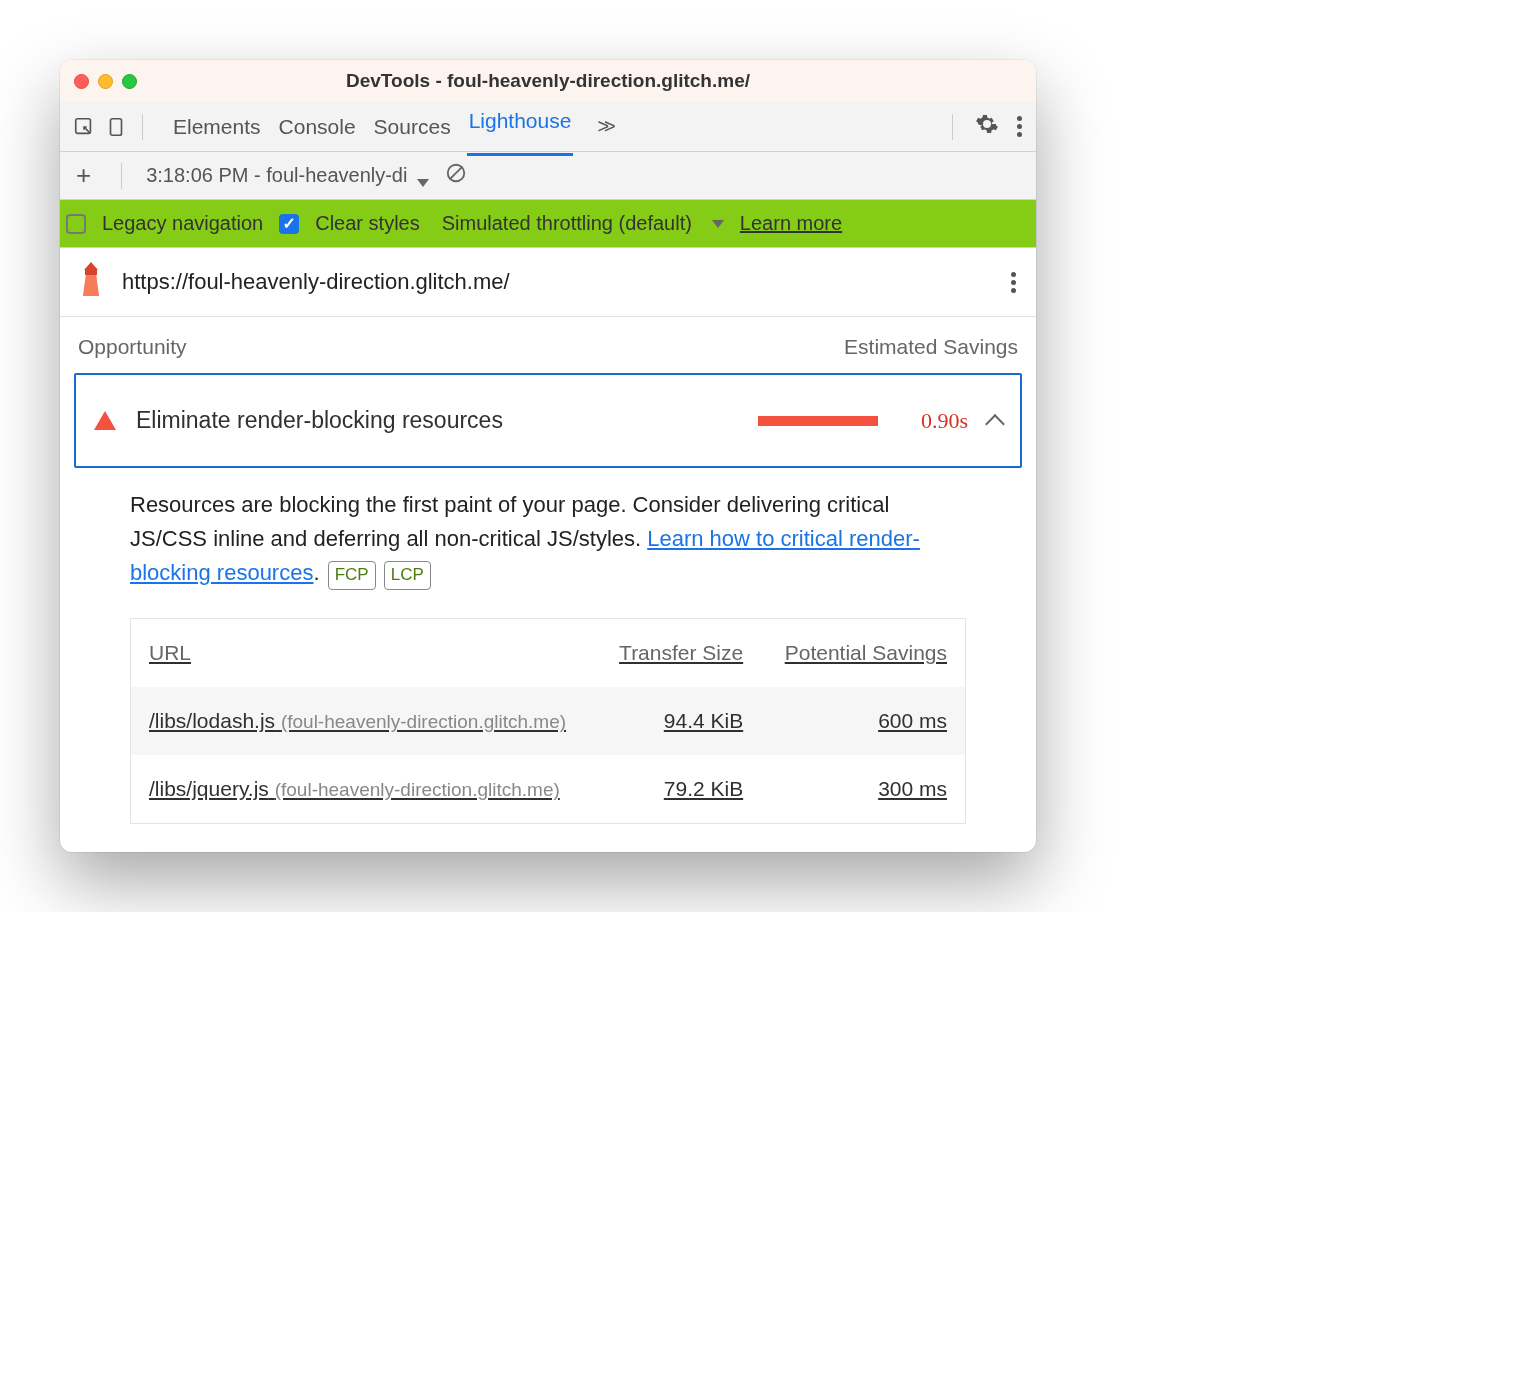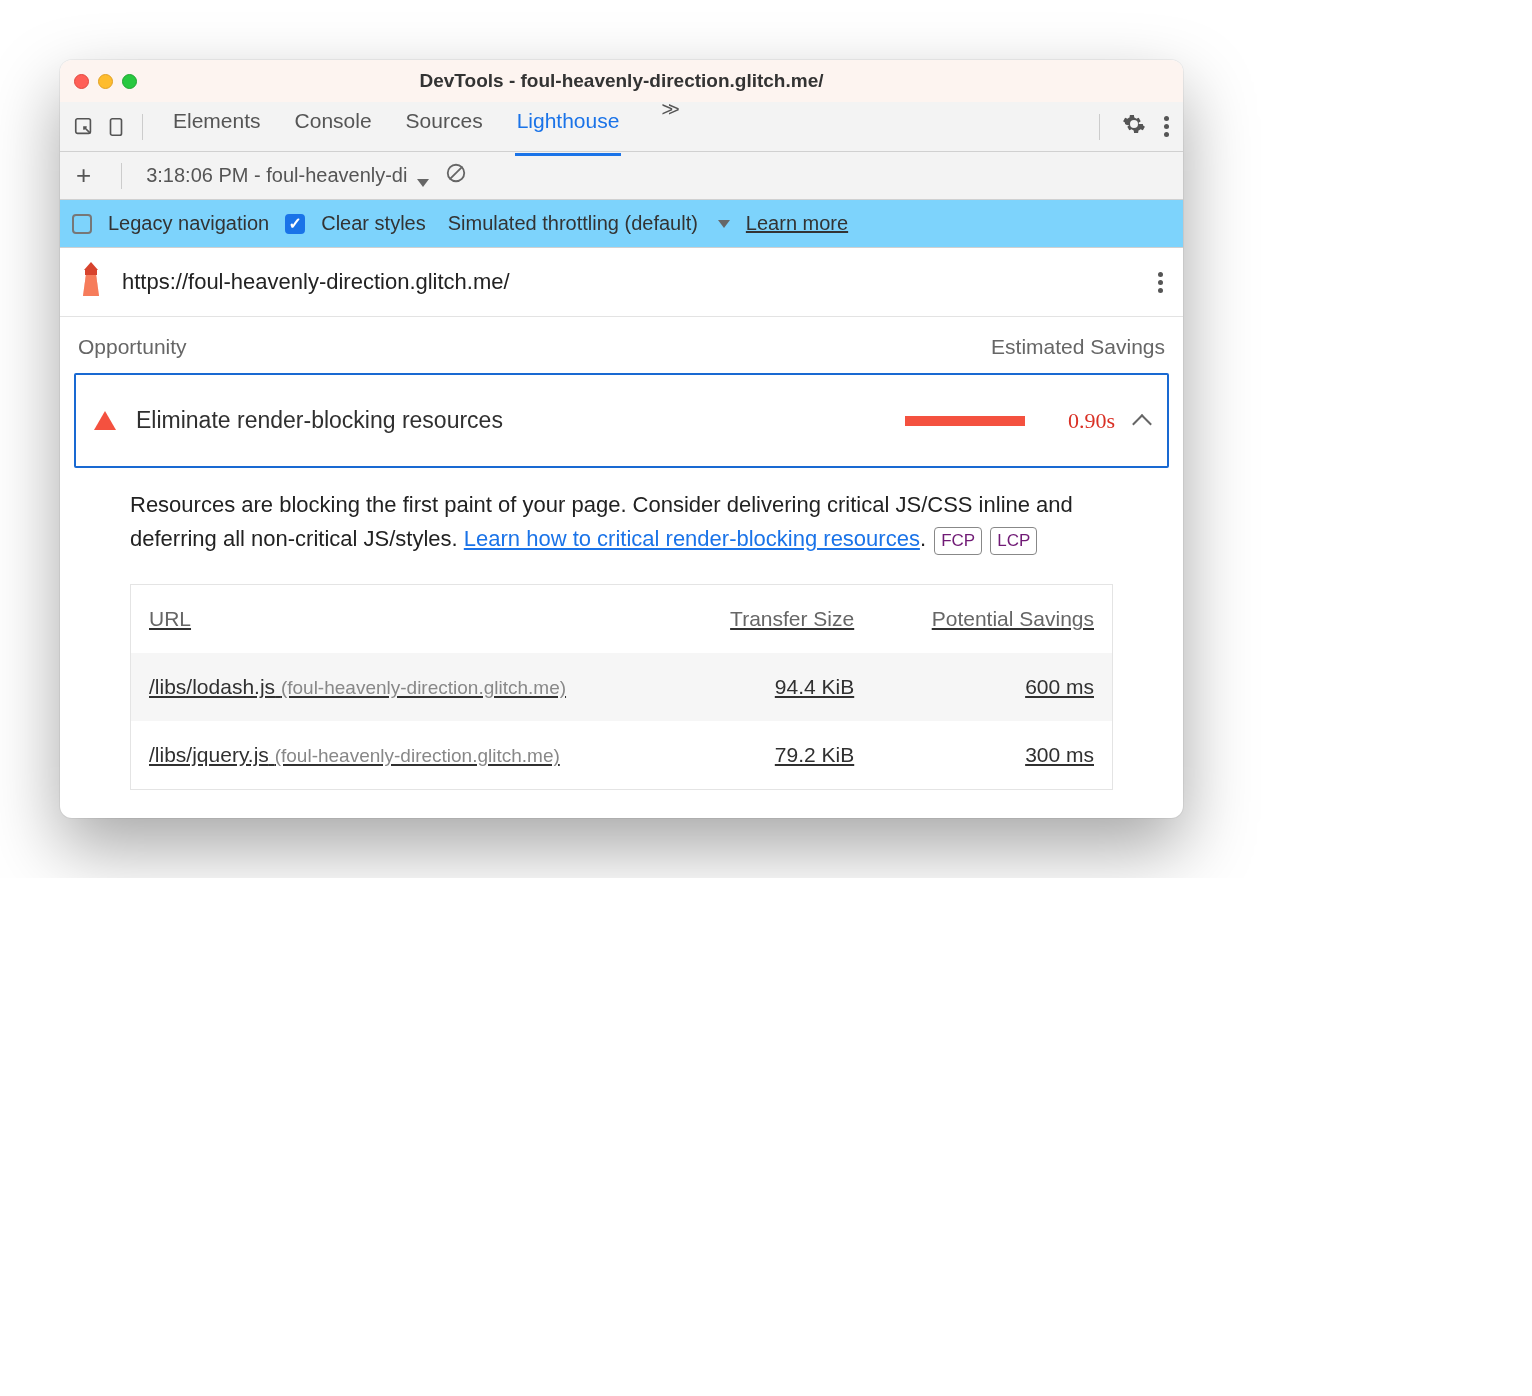--- a/index.html
+++ b/index.html
@@ -4,21 +4,21 @@
 <style>
   * { box-sizing: border-box; margin: 0; padding: 0; }
   body {
     font-family: -apple-system, BlinkMacSystemFont, "Segoe UI", Helvetica, Arial, sans-serif;
     background: #fff;
     padding: 60px;
     font-size: 22px;
     color: #303030;
   }
   .window {
-    width: 1123px;
+    width: 976px;
     border-radius: 12px;
     box-shadow: 0 30px 70px rgba(0,0,0,0.35), 0 0 0 1px rgba(0,0,0,0.05);
     overflow: hidden;
     background: #fff;
   }
   .titlebar {
     background: #fdf4f0;
     height: 42px;
     display: flex;
     align-items: center;
@@ -38,21 +38,21 @@
     display:flex; align-items:center;
     border-bottom:1px solid #d0d0d0;
     background:#f3f3f3;
     height:50px;
     padding:0 10px;
     gap:4px;
   }
   .tool-icon { width:28px; height:28px; display:flex; align-items:center; justify-content:center; color:#555; }
   .tool-icon svg { width:22px; height:22px; stroke:#555; fill:none; stroke-width:1.8; }
   .divider { width:1px; height:26px; background:#ccc; margin:0 8px; }
-  .tabs { display:flex; gap:30px; margin-left:16px; flex:1; align-items:flex-start; }
+  .tabs { display:flex; gap:14px; margin-left:16px; flex:1; align-items:center; }
   .tab { font-size:21px; color:#555; padding:11px 2px; cursor:pointer; }
   .tab.active { color:#1a73e8; border-bottom:3px solid #1a73e8; padding-bottom:20px; }
   .chev-double { font-size:20px; color:#555; margin-left:10px; letter-spacing:-5px;}
   .right-icons { display:flex; gap:14px; align-items:center; margin-left:auto; }
   .gear svg { width:24px; height:24px; fill:#555; }
   .kebab { display:flex; flex-direction:column; gap:3px; padding:4px; }
   .kebab span { width:5px; height:5px; background:#555; border-radius:50%; }
 
   .subbar {
     display:flex; align-items:center;
@@ -61,23 +61,23 @@
     height:48px; padding:0 10px; gap:16px;
     font-size:20px; color:#555;
   }
   .plus { font-size:26px; color:#555; padding:0 6px;}
   .report-sel { display:flex; align-items:flex-end; gap:10px; max-width:310px; overflow:hidden; white-space:nowrap; }
   .caret-down { width:0;height:0;border-left:6px solid transparent;border-right:6px solid transparent;border-top:8px solid #666; }
   .ban svg { width:22px; height:22px; stroke:#666; stroke-width:2; fill:none; }
 
   .optbar {
     display:flex; align-items:center;
-    background:#7dd3fc;
+    background:#84cc16;
     border-bottom:1px solid #d0d0d0;
-    height:48px; padding:0 12px; gap:16px;
+    height:48px; padding:0 6px; gap:16px;
     font-size:20px; color:#333;
   }
   .chk { width:20px; height:20px; border:2px solid #777; border-radius:4px; display:flex; align-items:center; justify-content:center; }
   .chk.checked { background:#1a73e8; border-color:#1a73e8; }
   .chk.checked::after { content:"✓"; color:#fff; font-size:16px; font-weight:700; }
   .optbar .linklike { text-decoration:underline; color:#333; }
   .opt-caret { margin-left:4px; }
 
   .urlrow {
     display:flex; align-items:center;
@@ -104,21 +104,21 @@
   .audit-title { font-size:23px; flex:1; }
   .bar { width:120px; height:10px; background:#f4513f; }
   .savings-val { color:#d93025; font-size:22px; width:70px; text-align:right;font-family:Liberation Serif, serif; }
   .chev-up { width:14px;height:14px;border-left:2px solid #666;border-top:2px solid #666;transform:rotate(45deg); margin-top:6px;}
 
   .desc {
     padding:20px 70px 20px 70px;
     font-size:22px; line-height:1.55; color:#222;
   }
   .desc a { color:#1a73e8; text-decoration:underline; }
-  .badge { display:inline-block; border:1px solid #888; border-radius:4px; padding:0 6px; font-size:17px; color:#701a75; margin-left:2px; }
+  .badge { display:inline-block; border:1px solid #888; border-radius:4px; padding:0 6px; font-size:17px; color:#4d7c0f; margin-left:2px; }
 
   table.res {
     margin:8px 70px 28px; border-collapse:collapse; width:calc(100% - 140px);
     border:1px solid #e4e4e4;
     text-decoration:underline;
   }
   table.res th, table.res td { padding:22px 18px; font-size:21px; }
   table.res th { color:#666; font-weight:400; text-align:left; }
   table.res th.r, table.res td.r { text-align:right; }
   table.res tbody tr:nth-child(odd){ background:#f6f6f6; }

